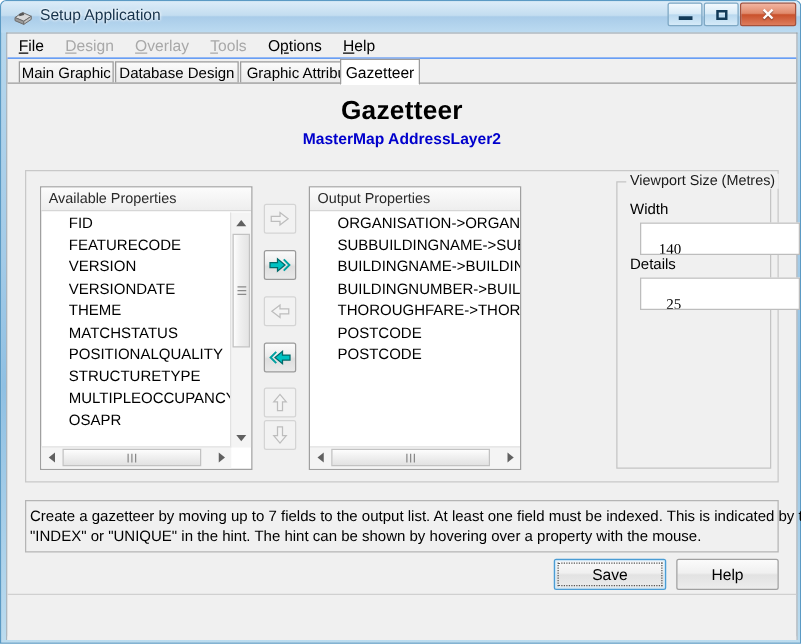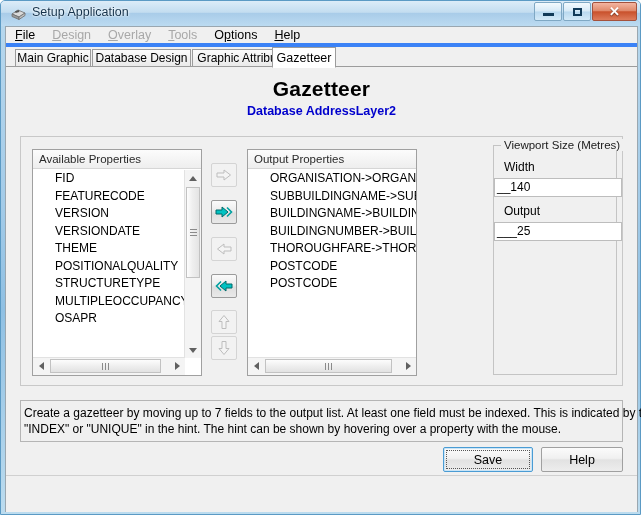--- a/index.html
+++ b/index.html
@@ -74,21 +74,21 @@
     border: 1px solid #9aa7b0;
     border-bottom: none;
     box-sizing: border-box;
   }
 
   
   .menubar {
     position: absolute; left: 0; top: 0;
     width: 631px; height: 20px;
     background: #f0f0f0;
-    border-bottom: 4px solid #3b82f6;
+    border-bottom: 1px solid #3b82f6;
     display: flex; align-items: center;
     padding-left: 9px;
     box-sizing: border-box;
   }
   .menu-item {
     font-size: 12.5px; color: #000000;
     margin-right: 17px;
     white-space: nowrap;
     cursor: default;
   }
@@ -272,29 +272,29 @@
     background: #f0f0f0;
     padding: 0 3px;
     font-size: 11.5px; color: #1a1a1a;
     white-space: nowrap;
   }
   .gb-label {
     position: absolute; left: 10px;
     font-size: 12px; color: #000;
   }
   .textfield {
-    position: absolute; left: 0;
+    position: absolute; left: 18px;
     width: 128px; height: 19px;
     background: #ffffff;
     border: 1px solid #bdbdbd;
     box-sizing: border-box;
-    font-family: Liberation Sans, sans-serif;
+    font-family: Liberation Serif, serif;
     font-size: 12px;
     color: #000;
-    padding: 0 2px;
+    padding: 12px 2px;
     line-height: 17px;
     white-space: pre;
     overflow: hidden;
   }
 
   
   .hint-panel {
     position: absolute; left: 14px; top: 333px;
     width: 603px; height: 42px;
     background: #f0f0f0;
@@ -383,32 +383,33 @@
     <div class="tabstrip">
       <div class="tab" style="left:9px;  width:76px;">Main Graphic</div>
       <div class="tab" style="left:86px; width:99px;">Database Design</div>
       <div class="tab" style="left:186px;width:106px;">Graphic Attributes</div>
       <div class="tab active" style="left:266px;width:64px;">Gazetteer</div>
     </div>
 
     <div class="tabpage">
 
       <div class="heading">Gazetteer</div>
-      <div class="subheading">Database AddressLayer2</div>
+      <div class="subheading">MasterMap AddressLayer2</div>
 
       <div class="main-panel">
 
         <div class="listbox" id="available-list">
           <div class="lb-header">Available Properties</div>
           <div class="lb-items">
             <div class="lb-item">FID</div>
             <div class="lb-item">FEATURECODE</div>
             <div class="lb-item">VERSION</div>
             <div class="lb-item">VERSIONDATE</div>
             <div class="lb-item">THEME</div>
+            <div class="lb-item">MATCHSTATUS</div>
             <div class="lb-item">POSITIONALQUALITY</div>
             <div class="lb-item">STRUCTURETYPE</div>
             <div class="lb-item">MULTIPLEOCCUPANCYC</div>
             <div class="lb-item">OSAPR</div>
           </div>
           <div class="vscroll">
             <div class="vs-arrow up">
                 <div class="tri-up"></div>
               </div>
             <div class="vs-thumb">
@@ -499,21 +500,21 @@
             <div class="hs-arrow right">
                 <div class="tri-right"></div>
               </div>
           </div>
         </div>
 
         <div class="groupbox">
           <div class="gb-title">Viewport Size (Metres)</div>
           <div class="gb-label" style="top:14px;">Width</div>
           <div class="textfield" style="top:32px;">__140</div>
-          <div class="gb-label" style="top:58px;">Output</div>
+          <div class="gb-label" style="top:58px;">Details</div>
           <div class="textfield" style="top:76px;">___25</div>
         </div>
 
       </div>
 
       <div class="hint-panel">
         <div class="hint-line">Create a gazetteer by moving up to 7 fields to the output list. At least one field must be indexed. This is indicated by the text</div>
         <div class="hint-line">"INDEX" or "UNIQUE" in the hint. The hint can be shown by hovering over a property with the mouse.</div>
       </div>
 

